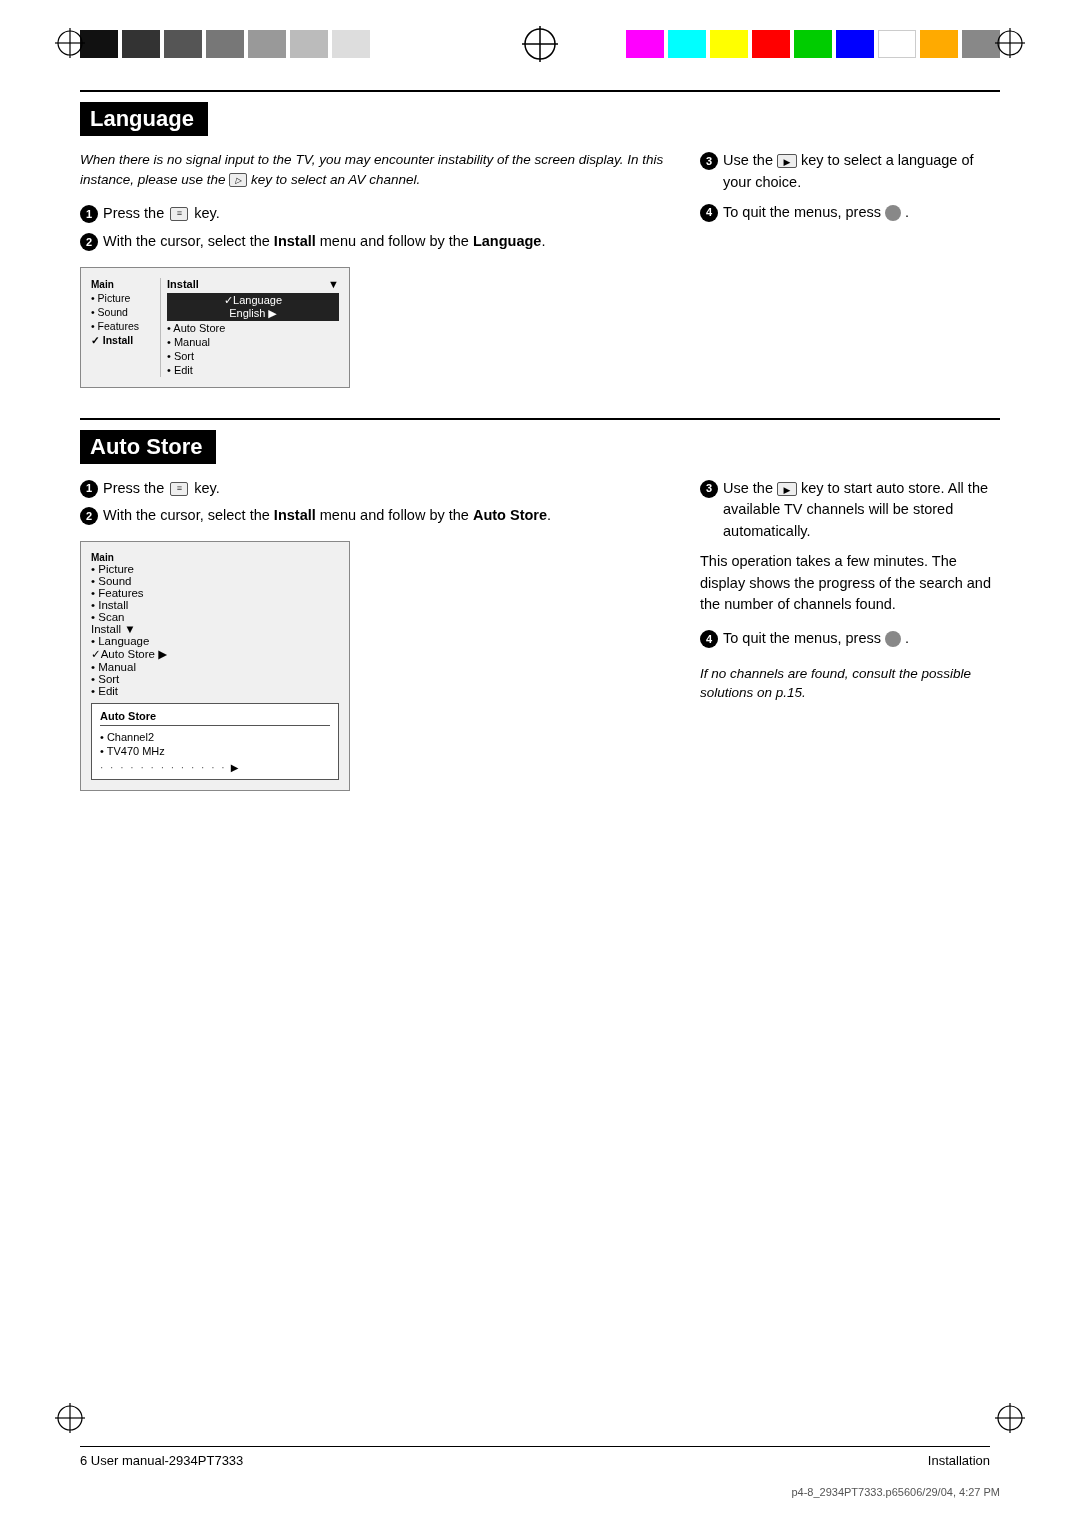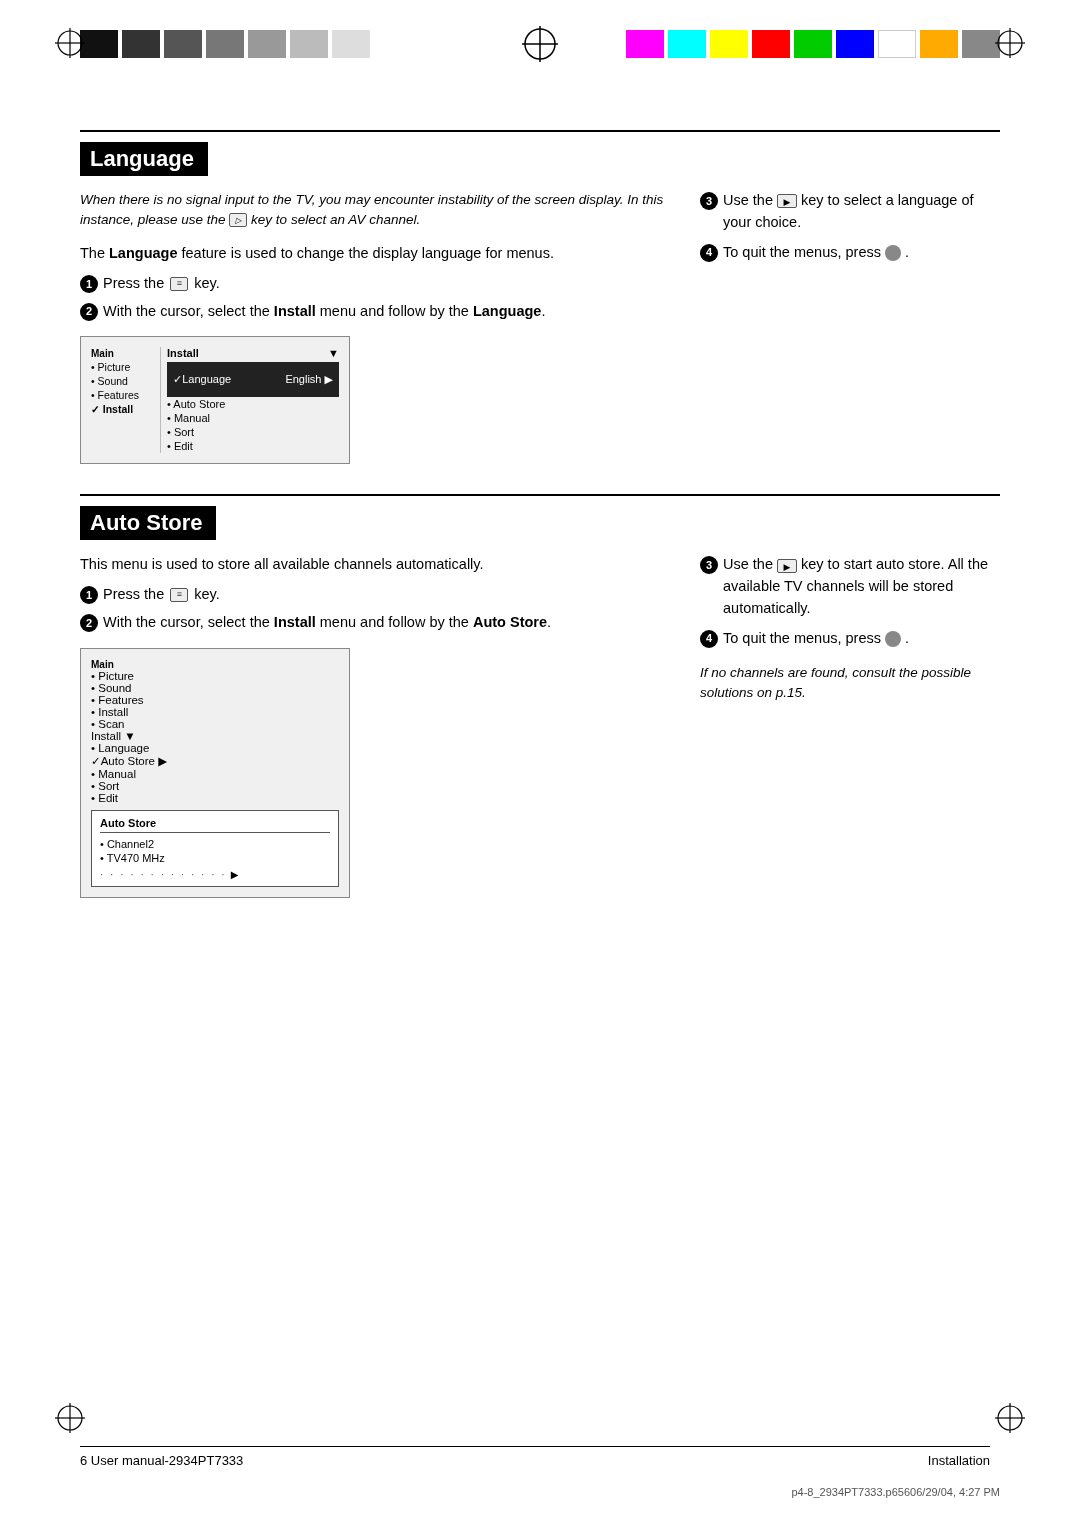--- a/index.html
+++ b/index.html
@@ -42,21 +42,20 @@
       height: 28px;
     }
 
     
     .page-content {
       position: absolute;
       top: 90px;
       left: 80px;
       right: 80px;
       bottom: 100px;
-      margin-top: 40px;
     }
 
     
     .section-line {
       border: none;
       border-top: 2px solid #000;
       margin-bottom: 10px;
     }
 
     
@@ -149,22 +148,23 @@
     
     .screen-mockup {
       border: 1.5px solid #888;
       background: #f0f0f0;
       padding: 10px;
       margin-top: 14px;
       font-size: 11.5px;
       max-width: 270px;
     }
     .screen-mockup .menu-row {
-      padding: 11px 6px;
-      font-size: 11px;
+      padding: 1px 6px;
+      font-size: 11px;
+      flex-direction: column;
     }
     .screen-mockup .menu-row.selected {
       background: #222;
       color: #fff;
       display: flex;
       justify-content: space-between;
       align-items: center;
     }
     .screen-mockup .sidebar {
       display: flex;
@@ -347,23 +347,20 @@
     <hr class="section-line">
     <div class="section-title">Language</div>
 
     <div class="two-col">
 
       <div class="col-left">
         <p class="italic-note">
           <i>When there is no signal input to the TV, you may encounter instability of the screen display. In this instance, please use the <span style="display:inline-block;width:18px;height:14px;border:1px solid #555;border-radius:2px;background:#eee;vertical-align:middle;font-size:8px;text-align:center;line-height:14px;">▷</span> key to select an AV channel.</i>
         </p>
 
-        <p class="para">
-          The <b>Language</b> feature is used to change the display language for menus.
-        </p>
 
         <div class="step">
           <span class="step-circle">1</span>
           <span class="step-text">Press the <span class="key-icon"></span> key.</span>
         </div>
         <div class="step">
           <span class="step-circle">2</span>
           <span class="step-text">With the cursor, select the <b>Install</b> menu and follow by the <b>Language</b>.</span>
         </div>
 
@@ -407,23 +404,20 @@
     </div>
   </div>
 
   <div class="section">
     <hr class="section-line">
     <div class="section-title">Auto Store</div>
 
     <div class="two-col">
 
       <div class="col-left">
-        <p class="para">
-          This menu is used to store all available channels automatically.
-        </p>
 
         <div class="step">
           <span class="step-circle">1</span>
           <span class="step-text">Press the <span class="key-icon"></span> key.</span>
         </div>
         <div class="step">
           <span class="step-circle">2</span>
           <span class="step-text">With the cursor, select the <b>Install</b> menu and follow by the <b>Auto Store</b>.</span>
         </div>
 
@@ -469,20 +463,23 @@
             </div>
           </div>
         </div>
       </div>
 
       <div class="col-right">
         <div class="right-step">
           <span class="step-circle">3</span>
           <span class="step-text">Use the <span style="display:inline-block;width:20px;height:14px;border:1.5px solid #555;border-radius:2px;background:#eee;vertical-align:middle;font-size:9px;text-align:center;line-height:14px;">▶</span> key to start auto store. All the available TV channels will be stored automatically.</span>
         </div>
+        <p class="para" style="margin-left:0;margin-bottom:12px;">
+          This operation takes a few minutes. The display shows the progress of the search and the number of channels found.
+        </p>
         <div class="right-step">
           <span class="step-circle">4</span>
           <span class="step-text">To quit the menus, press <span style="display:inline-block;width:16px;height:16px;border-radius:50%;background:#888;vertical-align:middle;"></span> .</span>
         </div>
         <p class="italic-note" style="margin-top:14px;">
           <i>If no channels are found, consult the possible solutions on p.15.</i>
         </p>
       </div>
     </div>
   </div>

